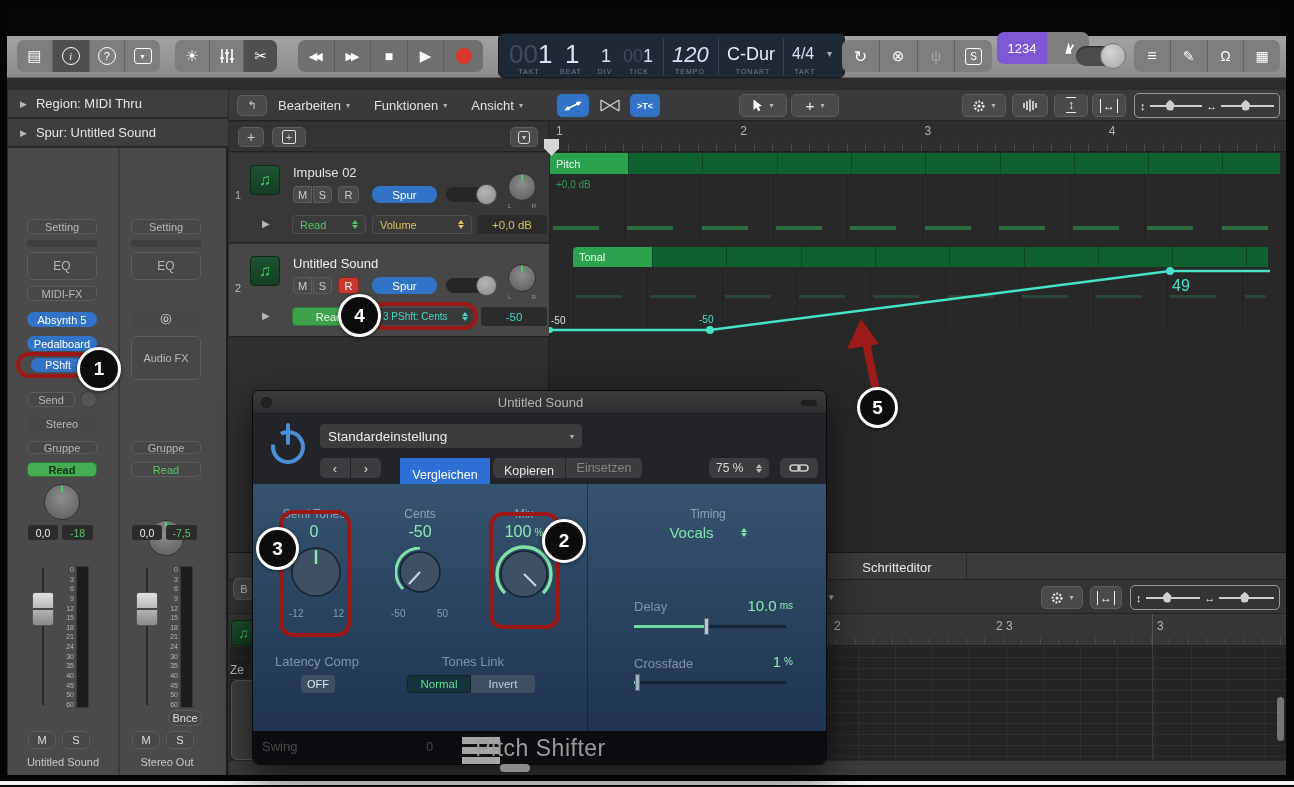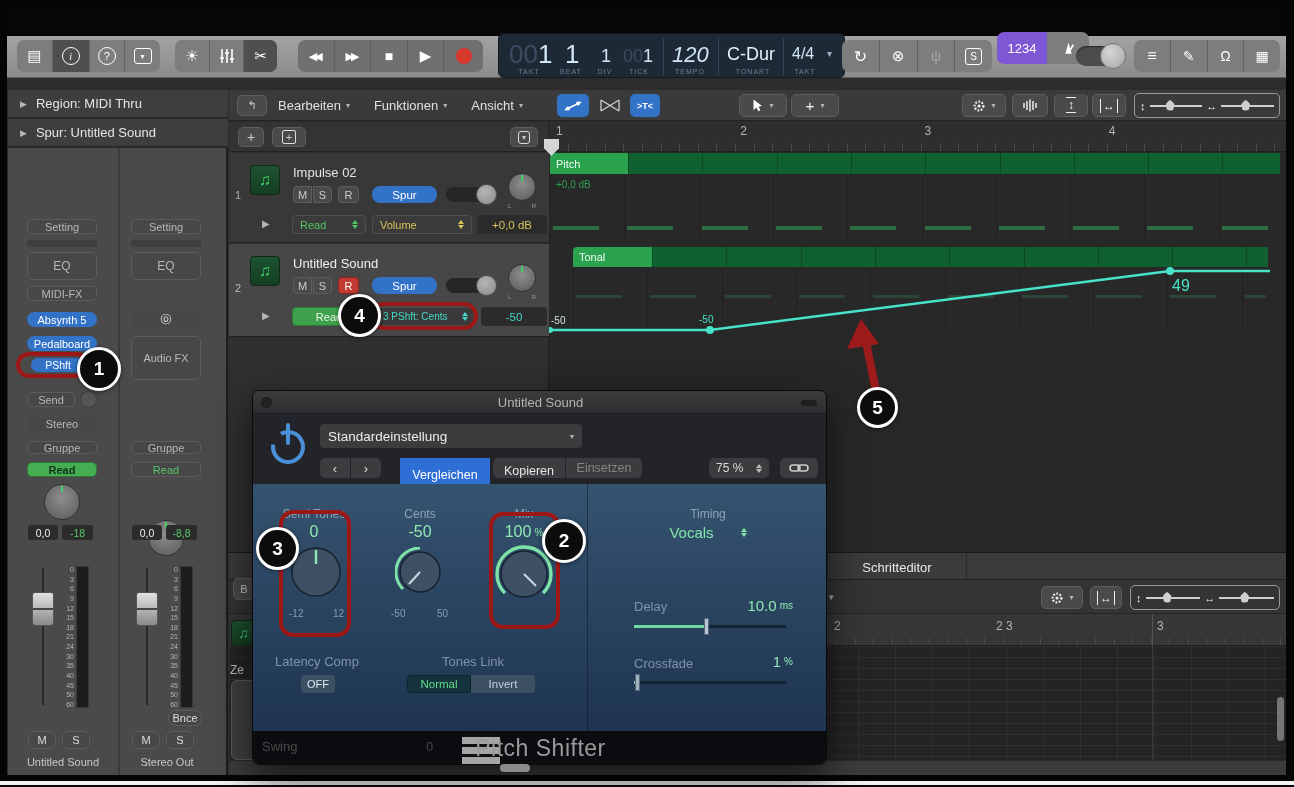--- a/index.html
+++ b/index.html
@@ -268,21 +268,21 @@
 <div class="a sbtn" style="left:131px;top:462px;width:70px;height:15px;color:#57c868;">
       <span>Read</span>
     </div>
 <div class="a knob" style="left:148px;top:484px;width:36px;height:36px;">
       <div class="tick"></div>
     </div>
 <div class="a vbox" style="left:132px;top:525px;width:30px;height:15px;color:#eee;font-size:10.5px;">
       <span>0,0</span>
     </div>
 <div class="a vbox" style="left:166px;top:525px;width:31px;height:15px;color:#57c868;font-size:10.5px;">
-      <span>-8,8</span>
+      <span>-7,5</span>
     </div>
 
 <div class="a" style="left:42px;top:568px;width:2px;height:137px;background:#2a2a2a;"></div>
 <div class="a" style="left:32px;top:592px;width:22px;height:34px;background:linear-gradient(#e2e2e2,#8a8a8a);border-radius:3px;border:1px solid #555;">
       <div style="margin-top:15px;height:2px;background:#444;"></div>
     </div>
 <div class="a" style="left:56px;top:566px;width:18px;height:142px;display:flex;flex-direction:column;justify-content:space-between;align-items:flex-end;font-size:7px;color:#b5b5b5;">
       <span>0</span>
       <span>3</span>
       <span>6</span>

